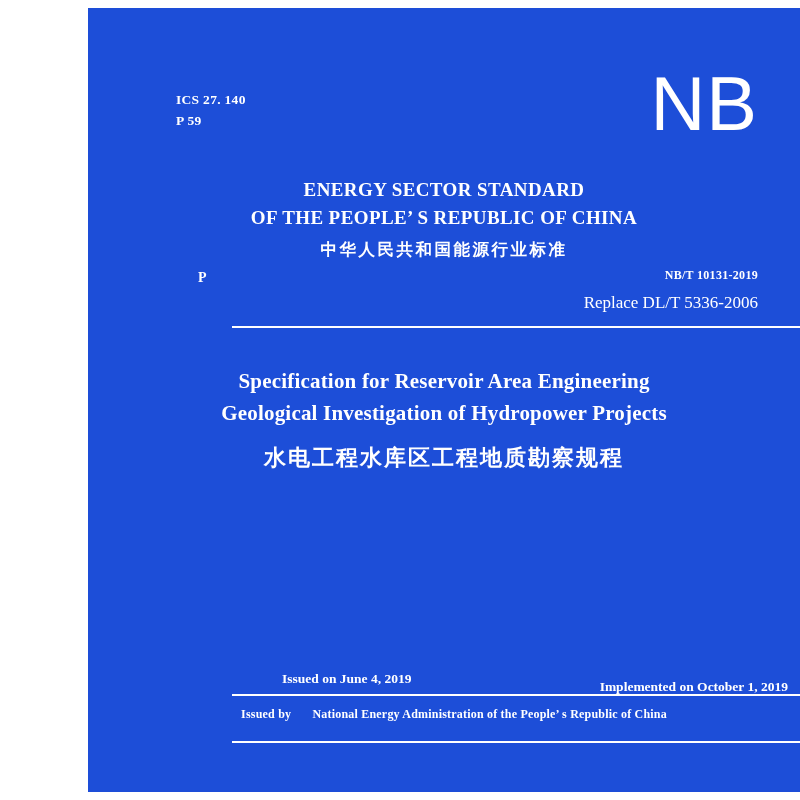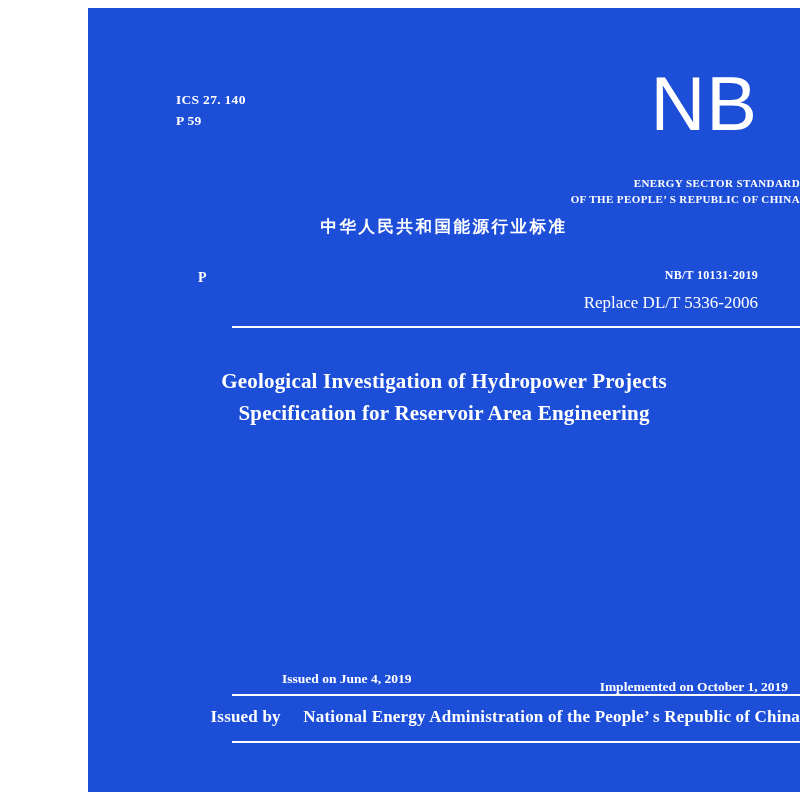--- a/index.html
+++ b/index.html
@@ -53,25 +53,24 @@
   }
   
   .std-titles {
     position: absolute;
     left: 0;
     right: 0;
     top: 168px;
     text-align: center;
   }
   .std-titles .line-en {
-    font-size: 11px;
+    font-size: 19px;
     font-weight: bold;
     letter-spacing: 0.4px;
     line-height: 1.45;
-    text-align: right;
   }
   .std-titles .line-cn {
     margin-top: 8px;
     font-size: 16.5px;
     font-weight: bold;
     letter-spacing: 2.5px;
     font-family: "DejaVu Sans", sans-serif;
   }
   
   .code-row {
@@ -156,22 +155,22 @@
     position: absolute;
     right: 12px;
     top: 8px;
   }
   
   .issuer {
     position: absolute;
     left: 0;
     right: 0;
     top: 699px;
-    text-align: right;
-    font-size: 17px;
+    text-align: center;
+    font-size: 12px;
     font-weight: bold;
     letter-spacing: 0.2px;
     padding-left: 20px;
   }
   .issuer .by-label {
     margin-right: 18px;
   }
   .issuer span {
     display: inline;
   }
@@ -197,22 +196,23 @@
 
     <div class="code-row">
       <div class="p-mark">P</div>
       <div class="std-no">NB/T 10131-2019</div>
       <div class="replace">Replace DL/T 5336-2006</div>
     </div>
 
     <div class="rule rule-top"></div>
 
     <div class="main-title">
+      <div class="t-en">Specification for Reservoir Area Engineering</div>
       <div class="t-en">Geological Investigation of Hydropower Projects</div>
-      <div class="t-en">Specification for Reservoir Area Engineering</div>
+      <div class="t-cn">水电工程水库区工程地质勘察规程</div>
     </div>
 
     <div class="rule rule-mid"></div>
 
     <div class="dates">
       <div class="issued">Issued on June 4, 2019</div>
       <div class="implemented">Implemented on October 1, 2019</div>
     </div>
 
     <div class="rule rule-bottom"></div>

